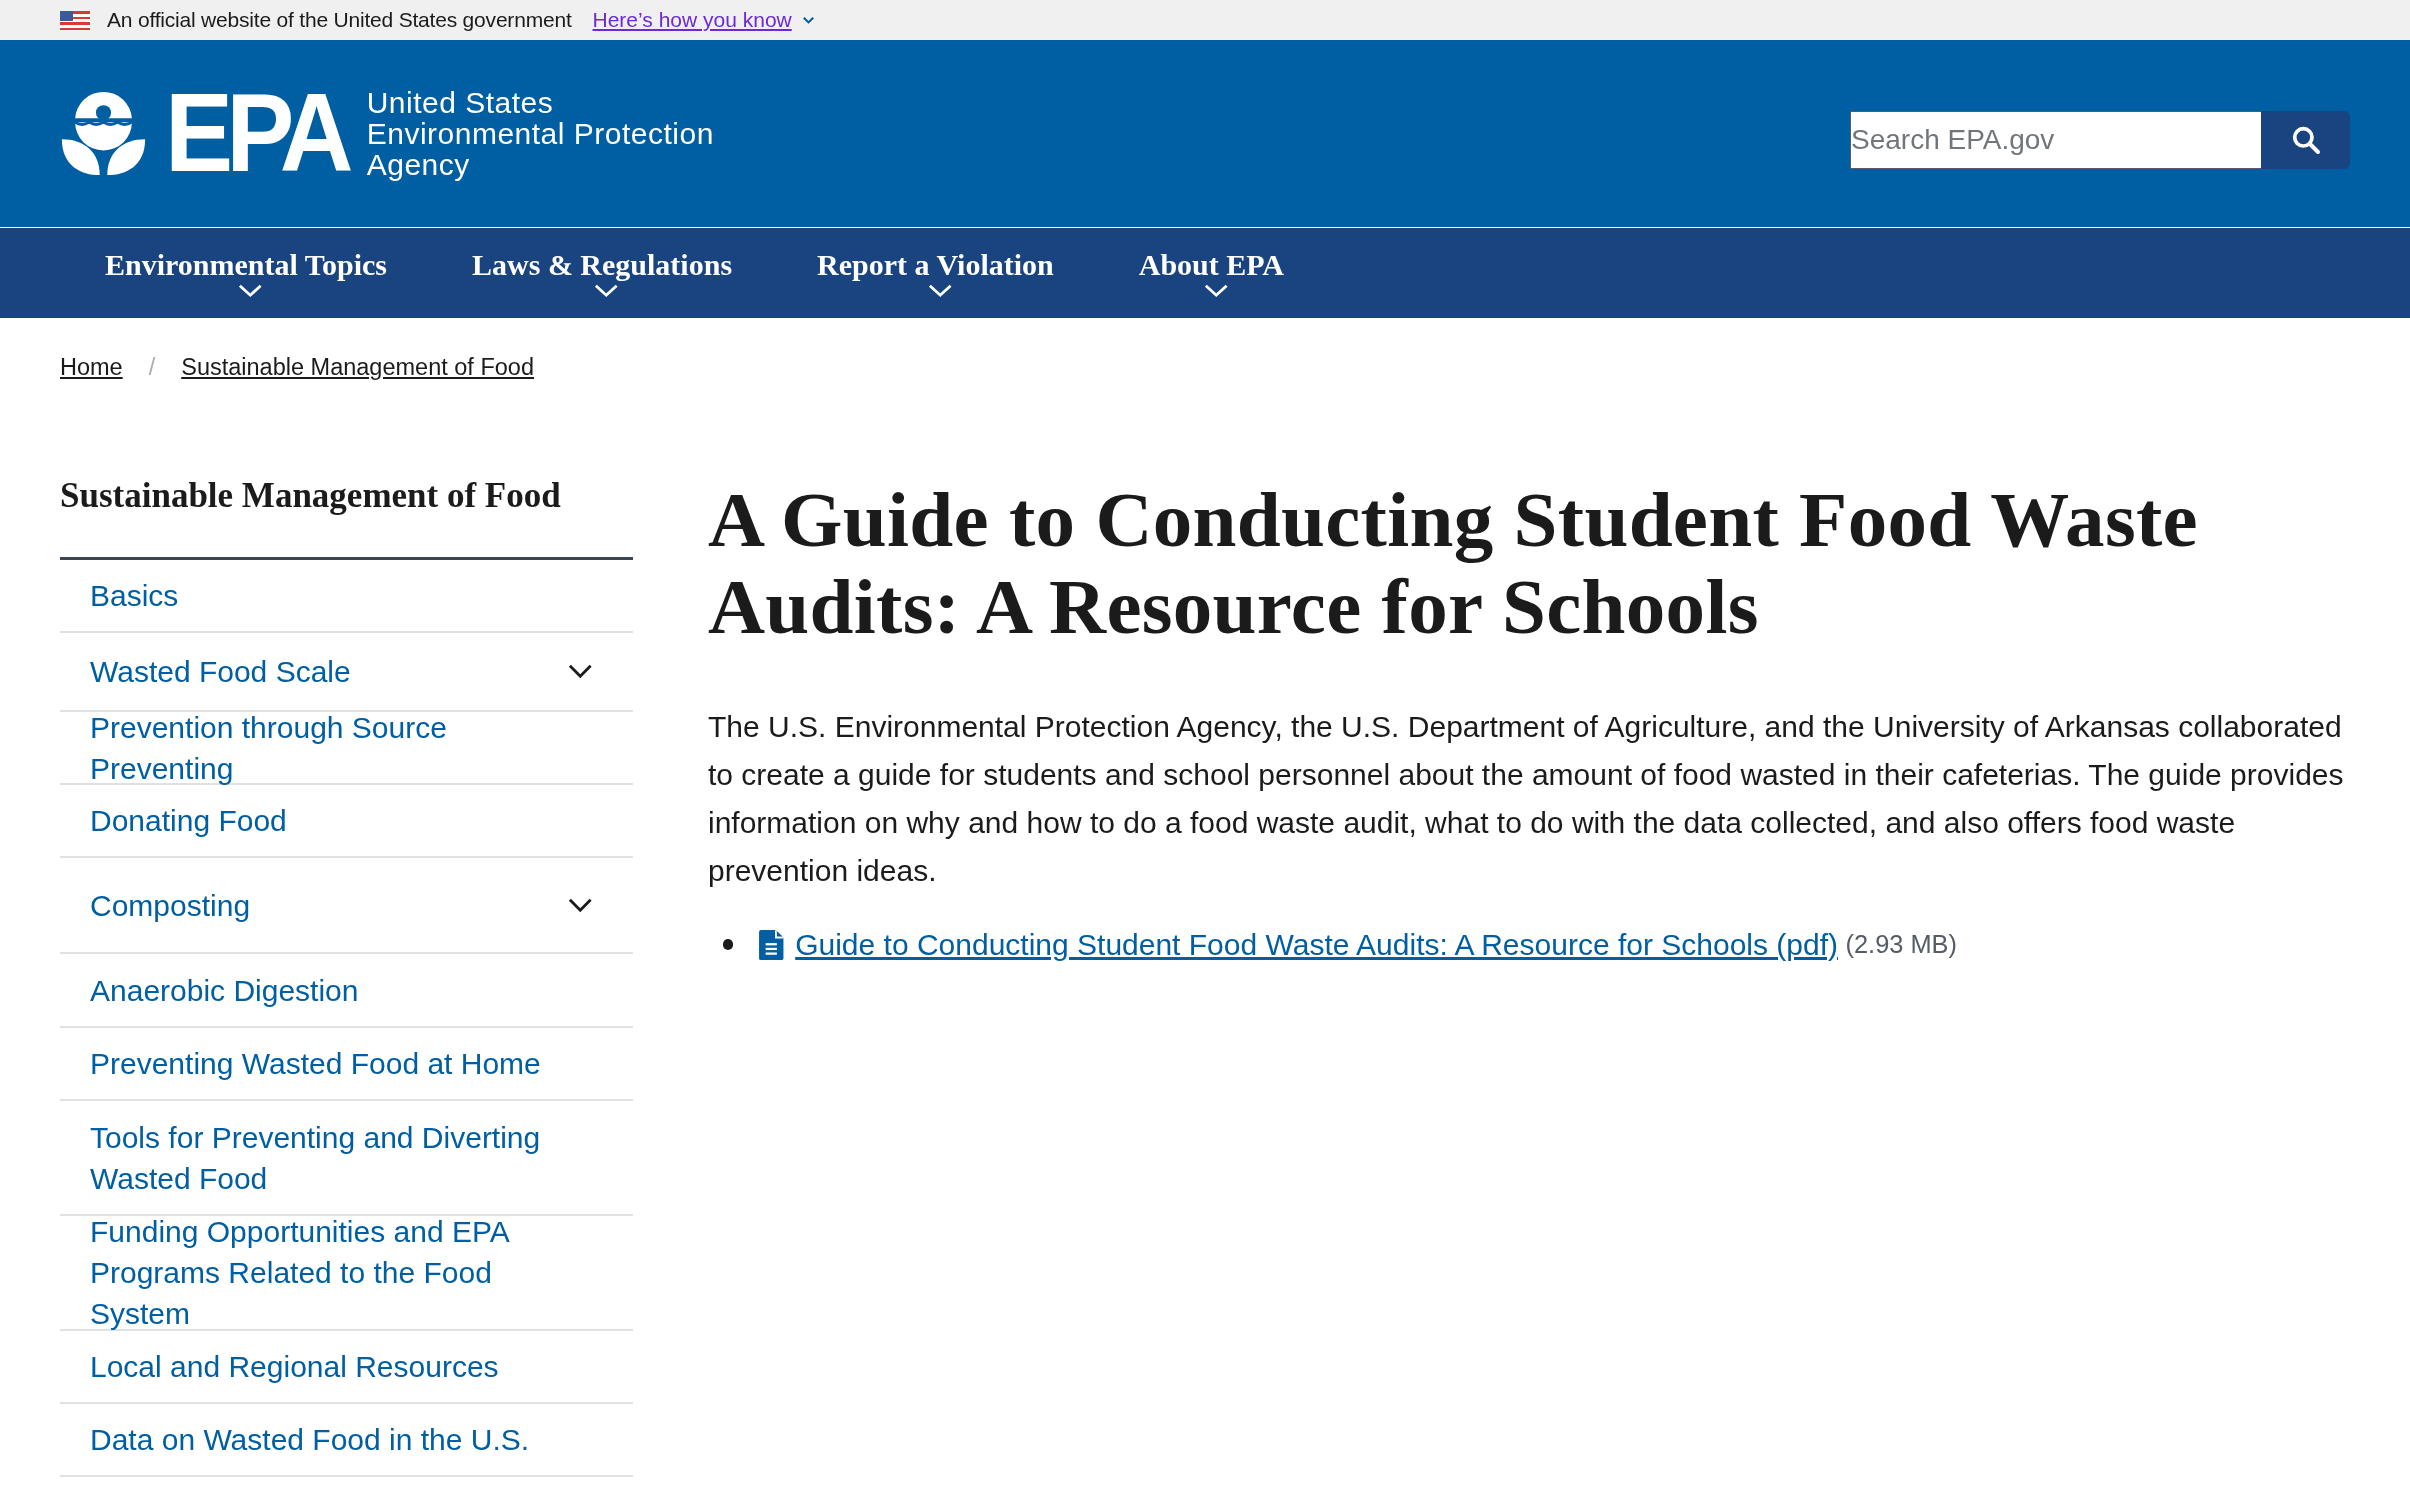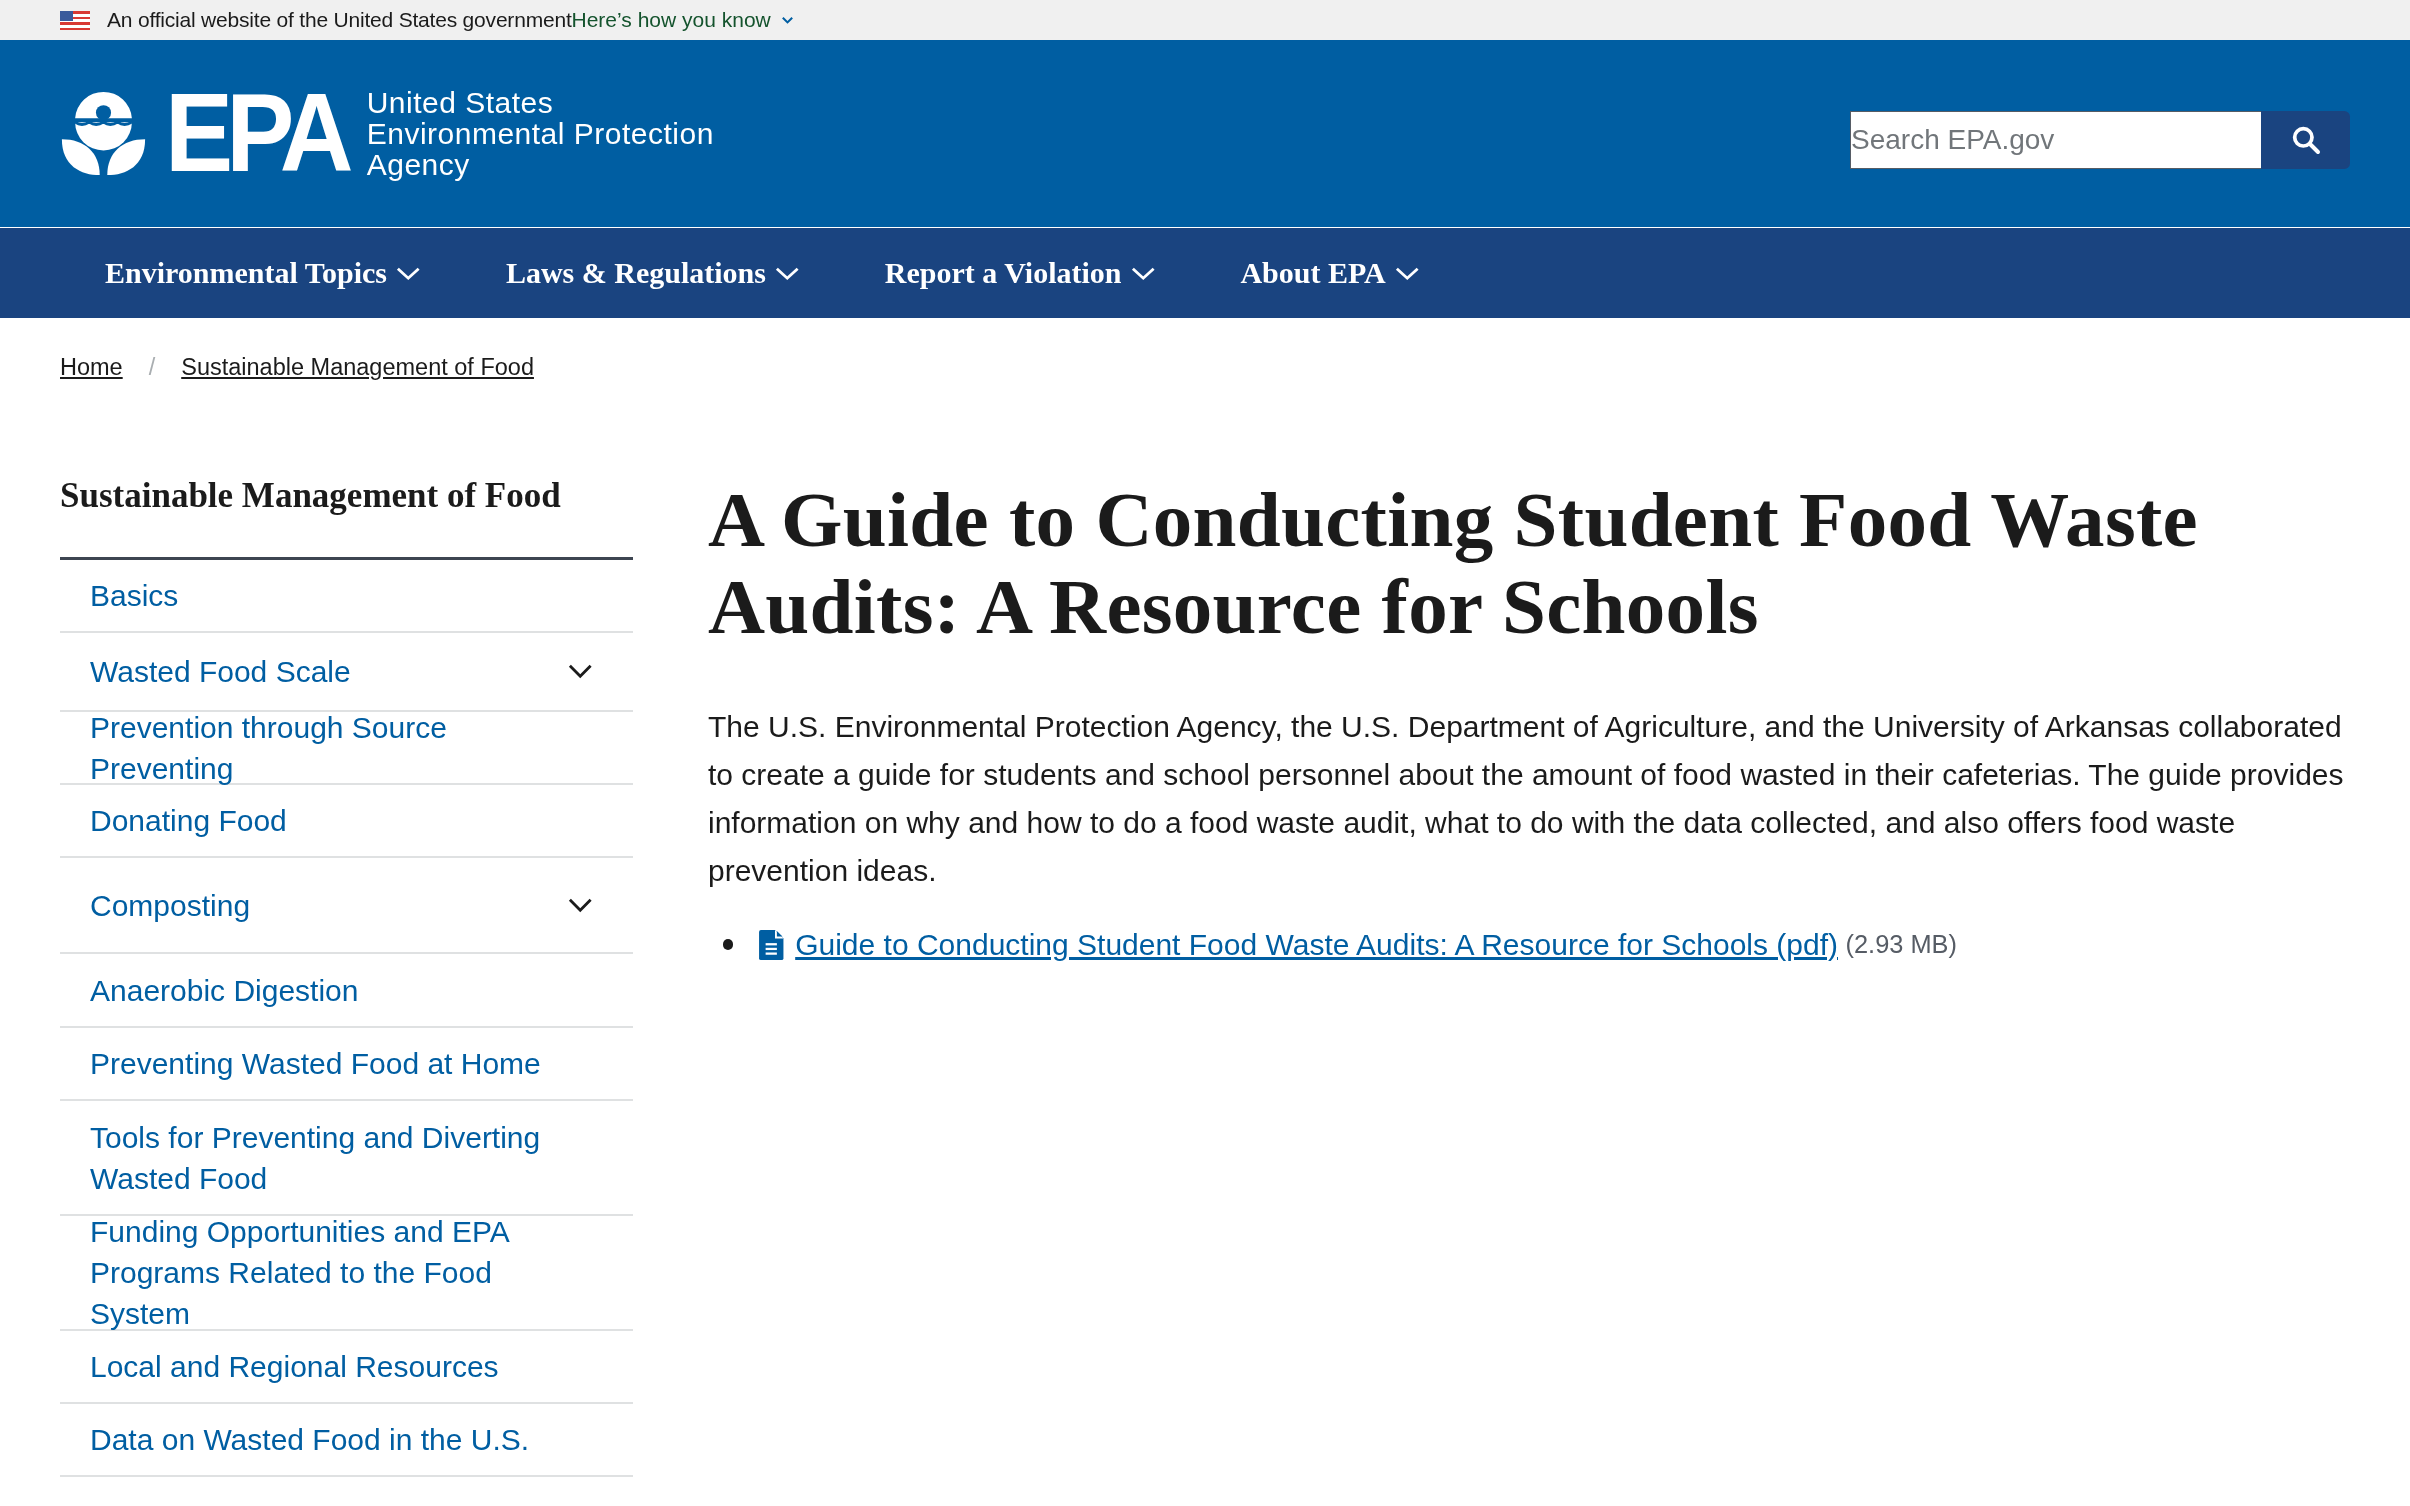--- a/index.html
+++ b/index.html
@@ -4,37 +4,37 @@
 <style>
   * { box-sizing: border-box; margin: 0; padding: 0; }
   html, body { width: 2411px; height: 1507px; overflow: hidden; background: #ffffff; }
   body { font-family: "Liberation Sans", "DejaVu Sans", sans-serif; color: #1b1b1b; position: relative; }
 
   
   .gov-banner { position: absolute; left: 0; top: 0; width: 2411px; height: 40px; background: #f0f0f0; display: flex; align-items: center; padding-left: 60px; font-size: 21px; }
   .flag { width: 30px; height: 19px; margin-right: 17px; position: relative; background: repeating-linear-gradient(to bottom, #d83933 0 2.8px, #ffffff 2.8px 5.6px); }
   .flag::before { content: ""; position: absolute; left: 0; top: 0; width: 13px; height: 10.4px; background: #3a5a9b; }
   .gov-text { color: #1b1b1b; letter-spacing: -0.2px; }
-  .gov-link { color: #14532d; margin-left: 0; }
+  .gov-link { color: #6d28d9; text-decoration: underline; margin-left: 21px; }
   .gov-chev { margin-left: 9.4px; width: 15px; height: 15px; display: inline-block; }
 
   
   .header { position: absolute; left: 0; top: 40px; width: 2411px; height: 187px; background: #005ea2; }
   .logo { position: absolute; left: 60px; top: 47px; display: flex; align-items: center; gap: 12px; }
   .logo-mark { width: 87px; height: 87px; }
   .logo-epa { font-family: "Liberation Sans", sans-serif; font-weight: bold; color: #fff; font-size: 111px; letter-spacing: -7.5px; line-height: 87px; margin-left: 5.6px; transform: scaleX(0.92); transform-origin: left; margin-right: -13px; }
   .logo-words { color: #fff; font-size: 30px; line-height: 31px; margin-left: 5.6px; letter-spacing: 0.5px; }
   .search { position: absolute; left: 1850px; top: 71px; display: flex; }
   .search-input { width: 411px; height: 58px; border: 1.9px solid #565c65; border-right: none; background: #fff; font-size: 28px; color: #71767a; font-family: "Liberation Sans", sans-serif; }
   .search-input::placeholder { color: #71767a; }
   .search-btn { width: 89px; height: 58px; background: #1a4480; border: none; border-radius: 0 5.6px 5.6px 0; display: flex; align-items: center; justify-content: center; }
 
   
   .nav { position: absolute; left: 0; top: 228px; width: 2411px; height: 90px; background: #1a4480; display: flex; align-items: center; padding-left: 105px; }
-  .nav-item { font-family: "Liberation Serif", "DejaVu Serif", serif; font-weight: bold; color: #fff; font-size: 30px; display: flex; align-items: center; margin-right: 85px; }
+  .nav-item { font-family: "Liberation Serif", "DejaVu Serif", serif; font-weight: bold; color: #fff; font-size: 30px; display: flex; align-items: center; margin-right: 85px; flex-direction: column; }
   .nav-item svg { margin-left: 9.4px; }
 
   
   .breadcrumb { position: absolute; left: 60px; top: 354px; font-size: 23.5px; display: flex; align-items: center; }
   .crumb { color: #1b1b1b; text-decoration: underline; }
   .crumb-sep { color: #a9aeb1; margin: 0 26px; }
 
   
   .sidebar { position: absolute; left: 60px; top: 476px; width: 573px; }
   .side-title { font-family: "Liberation Serif", "DejaVu Serif", serif; font-weight: bold; font-size: 35px; color: #1b1b1b; height: 81px; }

